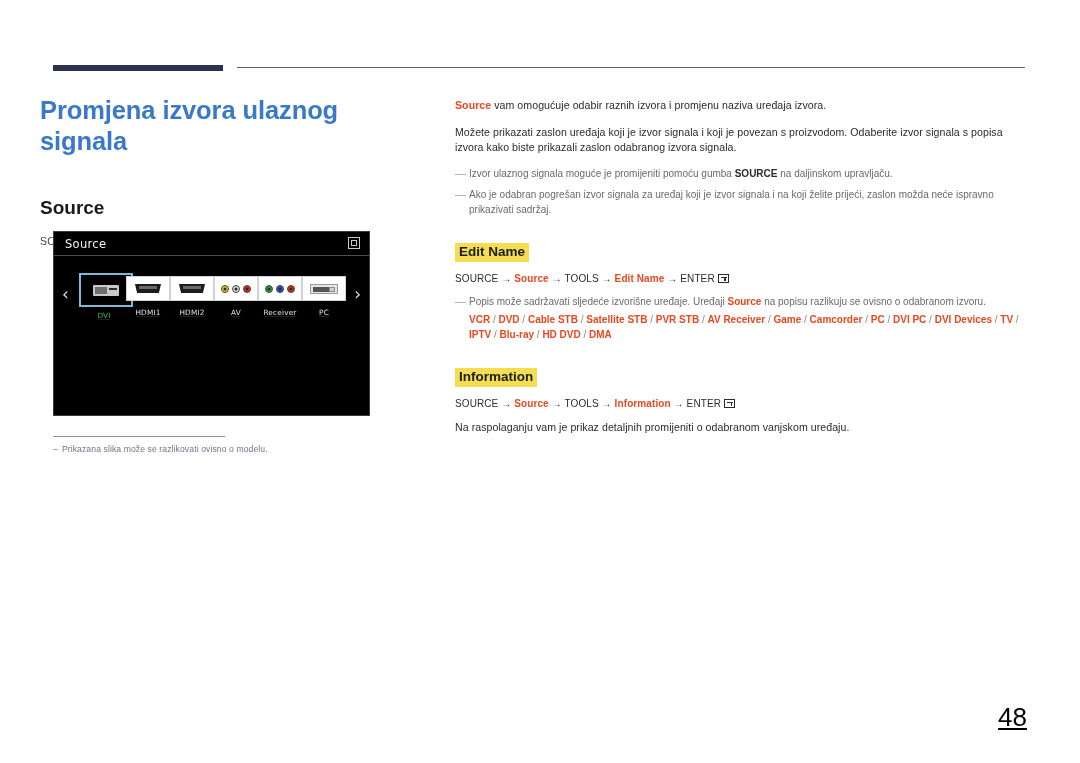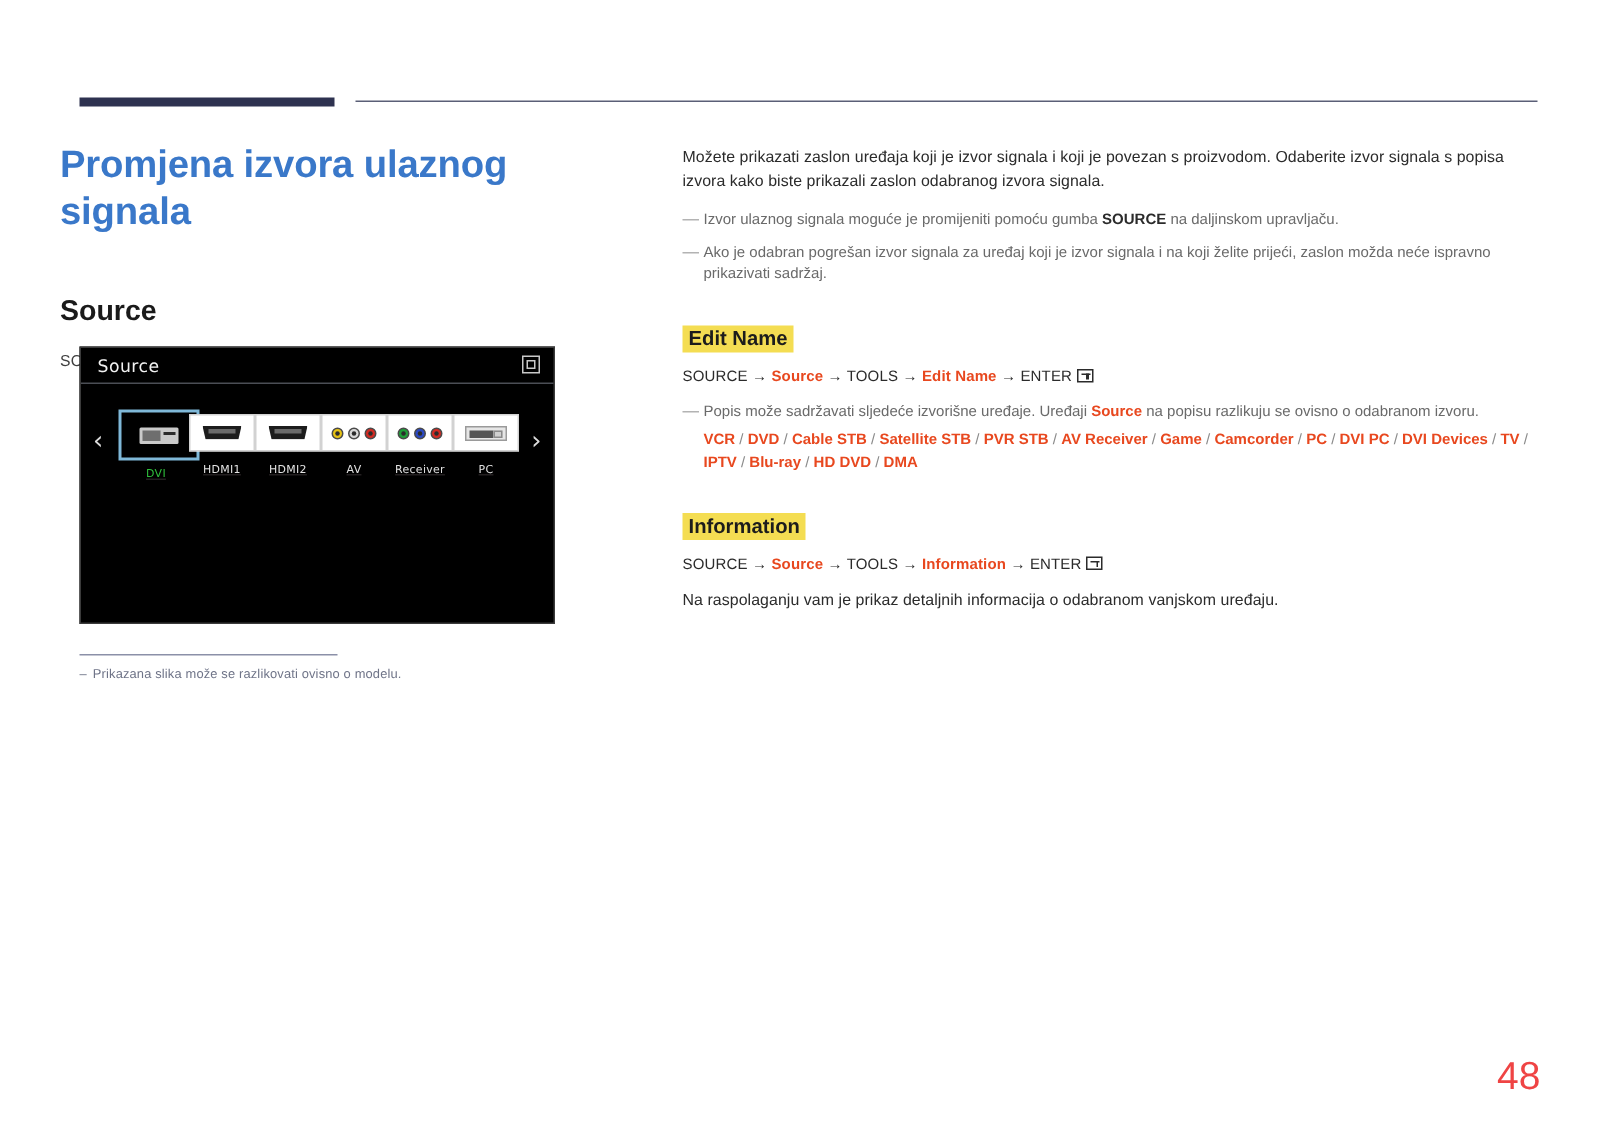--- a/index.html
+++ b/index.html
@@ -194,22 +194,23 @@
   .menupath .kbd:after{
     content:"";position:absolute;left:2px;top:2px;width:6px;height:1.4px;background:#2b2b2b;
   }
   .menupath .kbd:before{
     content:"";position:absolute;right:2px;top:2px;width:1.4px;height:4px;background:#2b2b2b;
   }
 
   
   .page-number{
     position:absolute;right:53px;bottom:30px;
-    font-size:26px;color:#ef4444;font-weight:400;
+    font-size:26px;color:#000000;font-weight:400;
     font-family:"Liberation Sans", sans-serif;
+    text-decoration:underline;
   }
 </style>
 </head>
 <body>
 
 <div class="top-rule-left"></div>
 <div class="top-rule-right"></div>
 
 <div class="left-col">
   <h1 class="page-title">Promjena izvora ulaznog signala</h1>
@@ -288,20 +289,23 @@
   </div>
 </div>
 
 <div class="note-rule"></div>
 <div class="note-text">
   <span class="dash">–</span><span>Prikazana slika može se razlikovati ovisno o modelu.</span>
 </div>
 
 <div class="right-col">
 
+  <p class="p">
+    <span class="accent">Source</span><span> vam omogućuje odabir raznih izvora i promjenu naziva uređaja izvora.</span>
+  </p>
 
   <p class="p">Možete prikazati zaslon uređaja koji je izvor signala i koji je povezan s proizvodom. Odaberite izvor signala s popisa izvora kako biste prikazali zaslon odabranog izvora signala.</p>
 
   <div class="bullet">
     <span class="bdash">—</span><span>Izvor ulaznog signala moguće je promijeniti pomoću gumba </span><strong>SOURCE</strong><span> na daljinskom upravljaču.</span>
   </div>
 
   <div class="bullet">
     <span class="bdash">—</span><span>Ako je odabran pogrešan izvor signala za uređaj koji je izvor signala i na koji želite prijeći, zaslon možda neće ispravno prikazivati sadržaj.</span>
   </div>
@@ -333,16 +337,16 @@
     <span>→</span>
     <span class="accent">Source</span>
     <span>→</span>
     <span>TOOLS</span>
     <span>→</span>
     <span class="accent">Information</span>
     <span>→</span>
     <span>ENTER</span><span class="kbd"></span>
   </div>
 
-  <p class="p">Na raspolaganju vam je prikaz detaljnih informacija o odabranom vanjskom uređaju.</p>
+  <p class="p">Na raspolaganju vam je prikaz detaljnih promijeniti o odabranom vanjskom uređaju.</p>
 </div>
 
 <div class="page-number">48</div>
 
 </body></html>

